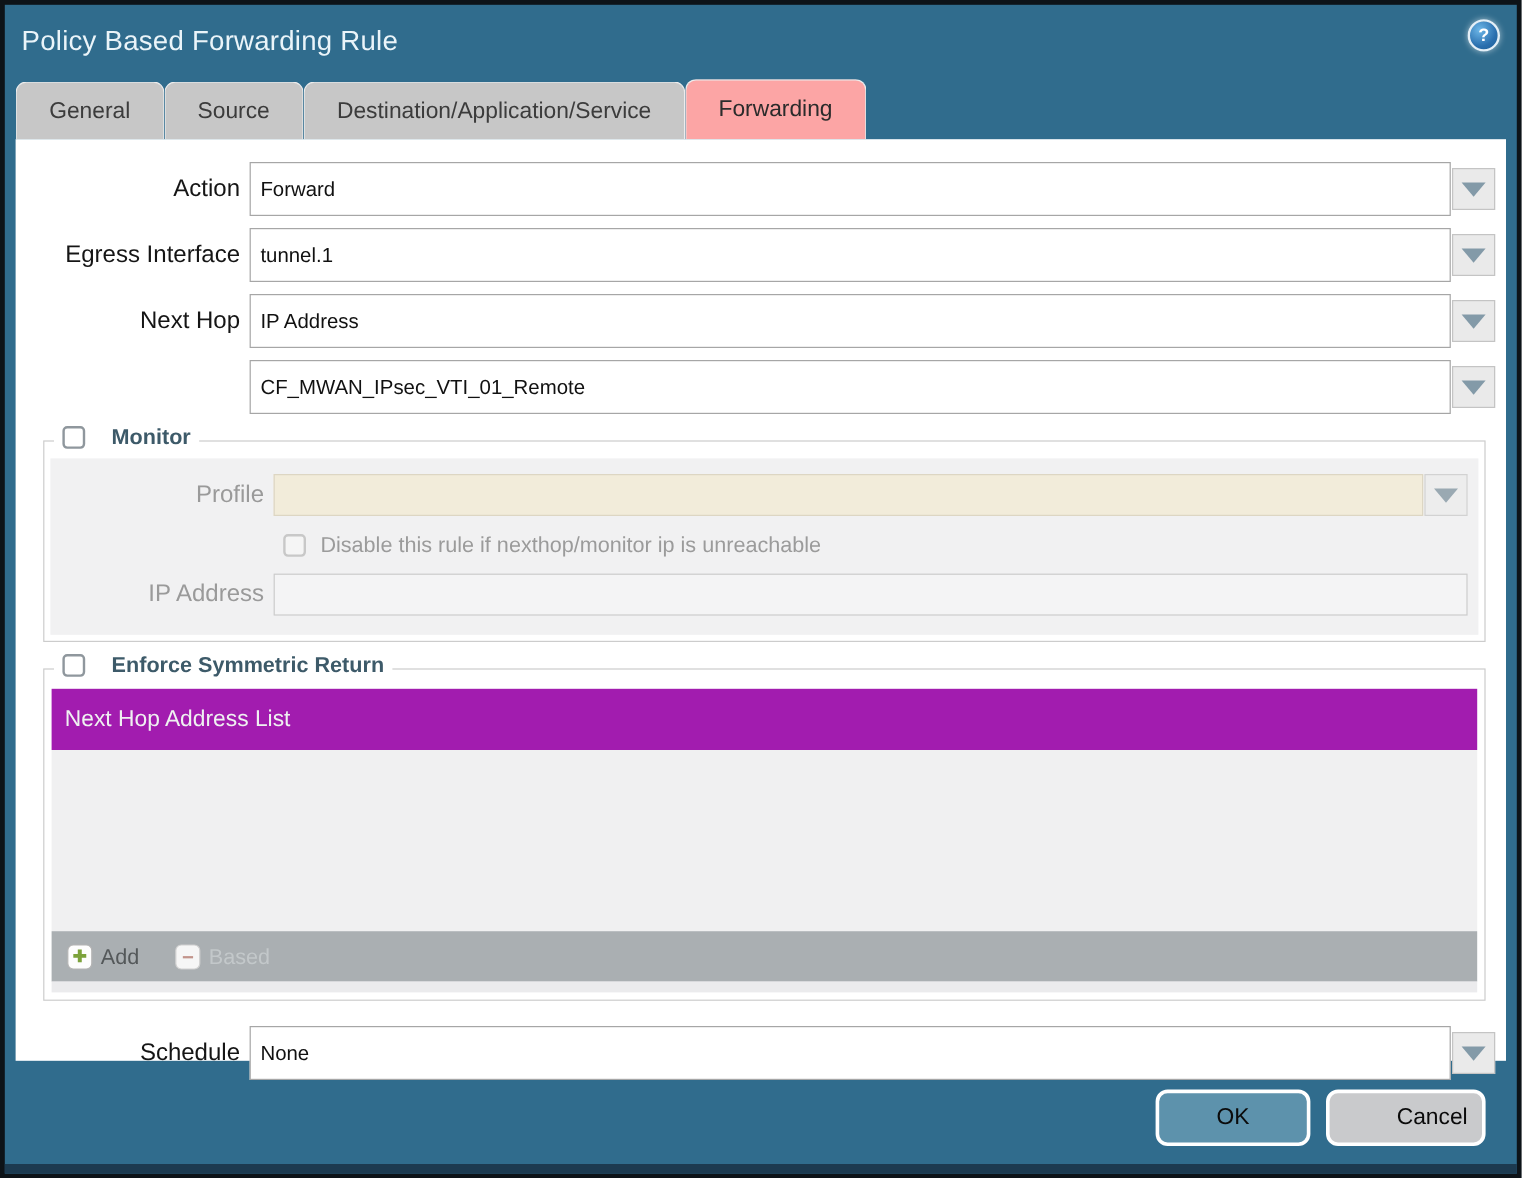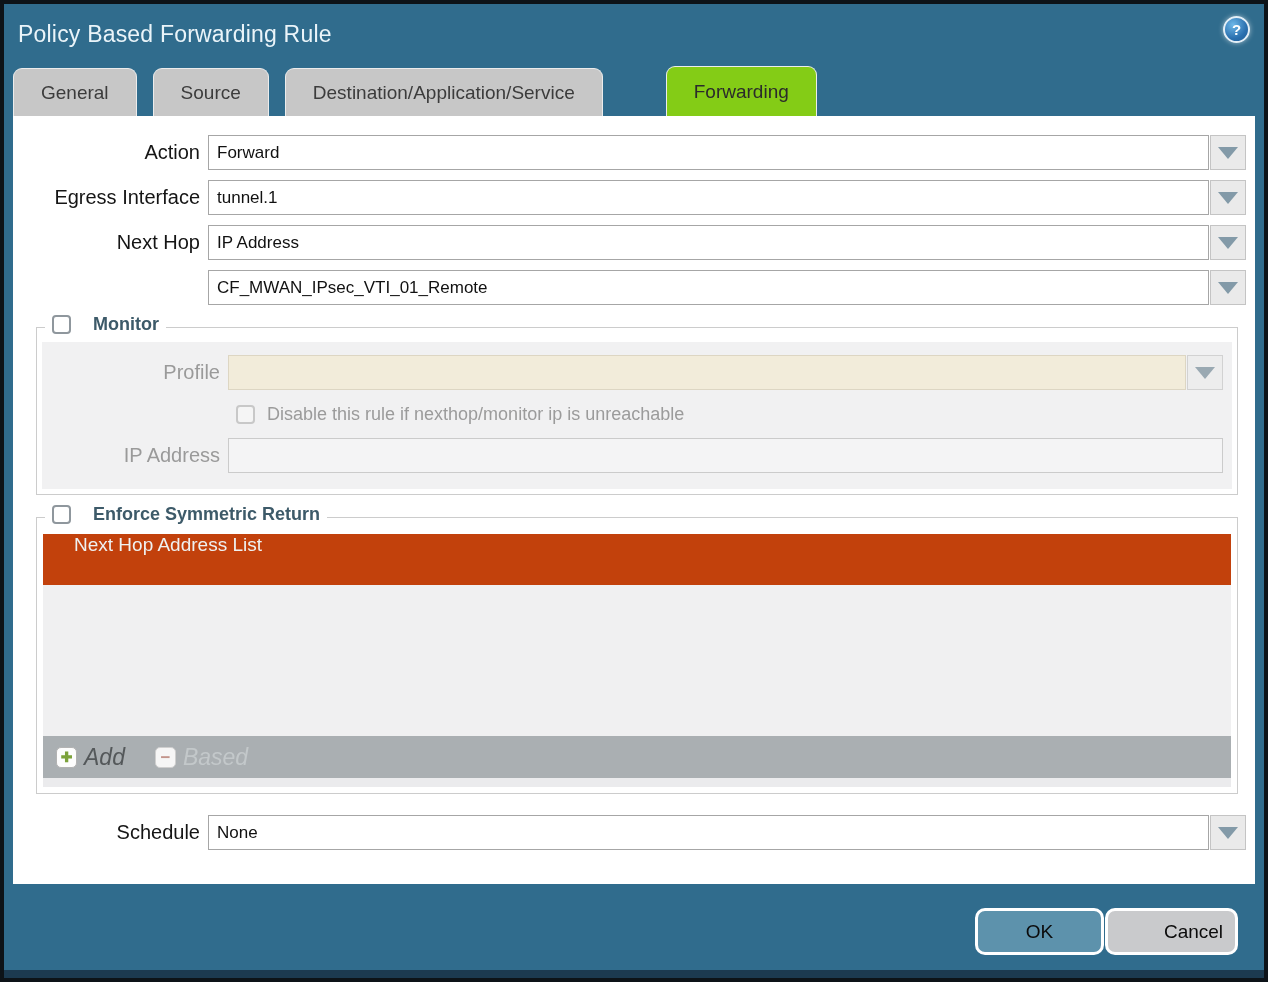--- a/index.html
+++ b/index.html
@@ -25,41 +25,41 @@
     position:absolute; right:14px; top:12px;
     width:27px; height:27px; border-radius:50%;
     background:radial-gradient(circle at 35% 30%, #6db7e8, #2a6fae 62%, #1d5d97);
     border:2px solid #e4eff7;
     box-shadow:0 0 5px rgba(255,255,255,.55);
     color:#fff; font-weight:bold; font-size:15px;
     display:flex; align-items:center; justify-content:center;
     cursor:pointer;
   }
   
-  .tabbar { height:52px; display:flex; align-items:flex-end; padding-left:9px; gap:16px; }
+  .tabbar { height:52px; display:flex; align-items:flex-end; padding-left:9px; gap:0; }
   .tab {
     height:48px; background:#c7c7c7;
     border:1px solid #ececec; border-bottom:none;
     border-radius:9px 9px 0 0;
     padding:0 27px; display:flex; align-items:center;
     font-size:19px; color:#3c3c3c; cursor:pointer; white-space:nowrap;
   }
-  .tab.active { background:#84cc16; color:#2b2b2b; height:50px;margin-left:47px; }
+  .tab.active { background:#fca5a5; color:#2b2b2b; height:50px; }
   
   .content {
     margin:0 9px; background:#ffffff; height:768px;
     padding:19px 9px 0 0; position:relative;
   }
   .form-row { display:flex; align-items:center; margin-bottom:10px; }
   .form-label {
     width:195px; text-align:right; padding-right:8px;
     font-size:20px; color:#151515; flex:none;
   }
   .field {
-    flex:1; height:35px; background:#fff;
+    flex:1; height:45px; background:#fff;
     border:1px solid #a6a6a6;
     font-size:17px; color:#111;
     display:flex; align-items:center; padding-left:8px;
   }
   .dd-btn {
     width:36px; height:35px; flex:none; margin-left:1px;
     background:#eaeaea; border:1px solid #c4c4c4;
     display:flex; align-items:center; justify-content:center; cursor:pointer;
   }
   .dd-arrow {
@@ -95,46 +95,46 @@
   }
   .field-disabled {
     flex:1; height:35px; background:#f4f4f5; border:1px solid #cbcbcb;
     display:flex; align-items:center; padding-left:8px; font-size:17px; color:#9a9a9a;
   }
   .check-row { display:flex; align-items:center; margin:14px 0 13px 194px; gap:12px; }
   .check-row .check-label { font-size:18px; color:#9b9b9b; }
   
   .table-wrap { margin:16px 6px 0 6px; }
   .tbl-header {
-    height:51px; background:#c2410c; color:#eff1f1;
-    font-size:19px; display:flex; align-items:flex-start; padding-left:31px;
+    height:51px; background:#a21caf; color:#eff1f1;
+    font-size:19px; display:flex; align-items:center; padding-left:11px;
   }
   .tbl-body { height:151px; background:#f0f0f1; }
   .tbl-footer {
     height:42px; background:#aaafb2;
     display:flex; align-items:center; padding-left:13px; gap:30px;
   }
   .tbl-strip { height:9px; background:#ebebed; margin:0 6px 6px 6px; }
   .tbl-btn { display:flex; align-items:center; gap:7px; cursor:pointer; }
   .tbl-btn.disabled { cursor:default; }
   .mini-icon {
     width:21px; height:21px; border-radius:5px;
     background:#fdfdfd; border:1px solid #b3b3b3;
     display:flex; align-items:center; justify-content:center;
     font-size:14px; font-weight:bold; line-height:1;
   }
   .plus-glyph { color:#7ca23b; }
   .minus-glyph { color:#c2948b; font-size:17px; }
-  .tbl-btn-label { font-size:23px; color:#54585a;font-style:italic; }
+  .tbl-btn-label { font-size:18px; color:#54585a; }
   .tbl-btn.disabled .tbl-btn-label { color:#c3c8ca; }
   .tbl-btn.disabled .mini-icon { border-color:#cfcfcf; background:#f6f6f6; }
   .schedule-row { margin-top:21px; }
   
   .dlg-footer { flex:1; position:relative; }
-  .footer-buttons { position:absolute; top:24px; right:26px; display:flex; gap:1px; }
+  .footer-buttons { position:absolute; top:24px; right:26px; display:flex; gap:13px; }
   .btn {
     height:47px; border-radius:10px; border:3px solid #ffffff;
     font-size:19px; color:#0b0b0b;
     display:flex; align-items:center; justify-content:center; cursor:pointer;
     font-family:"Liberation Sans", sans-serif;
   }
   .btn-ok { width:129px; background:#5d92ac; }
   .btn-cancel { width:133px; background:#c9cacc;padding-left:44px; }
   .bottom-strip { position:absolute; left:0; right:0; bottom:0; height:8px; background:#1c3a50; }
 </style>

